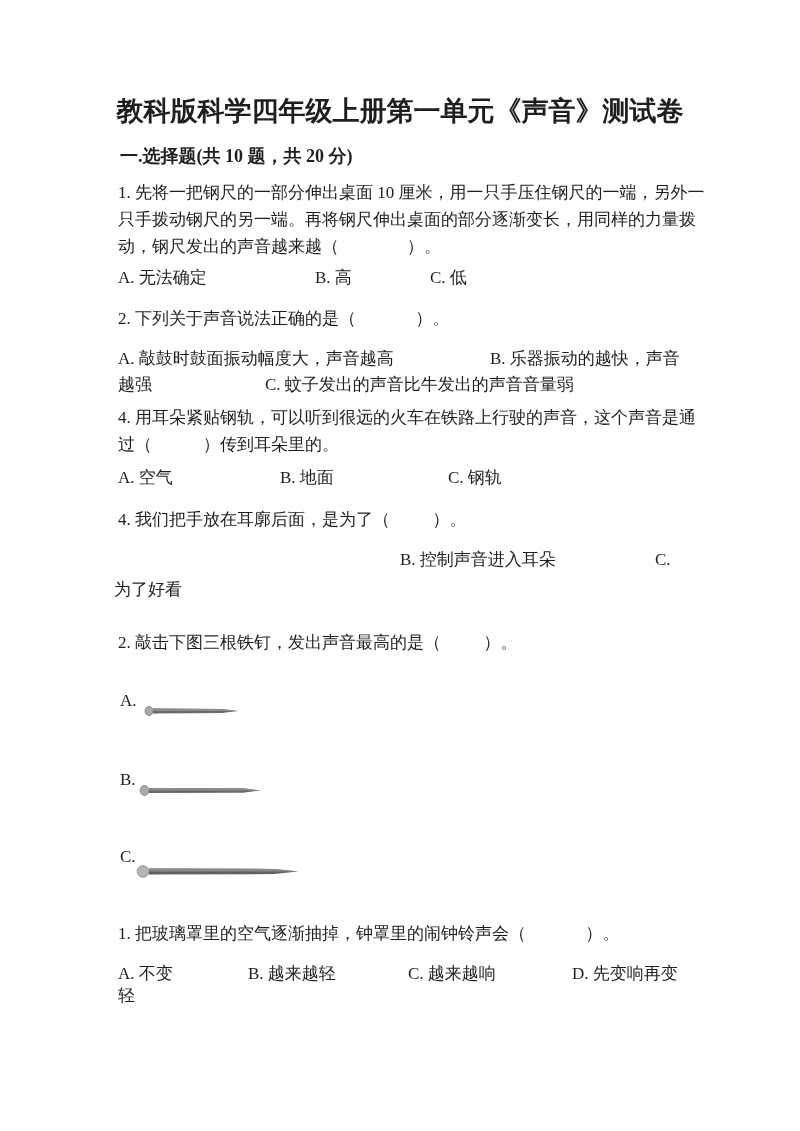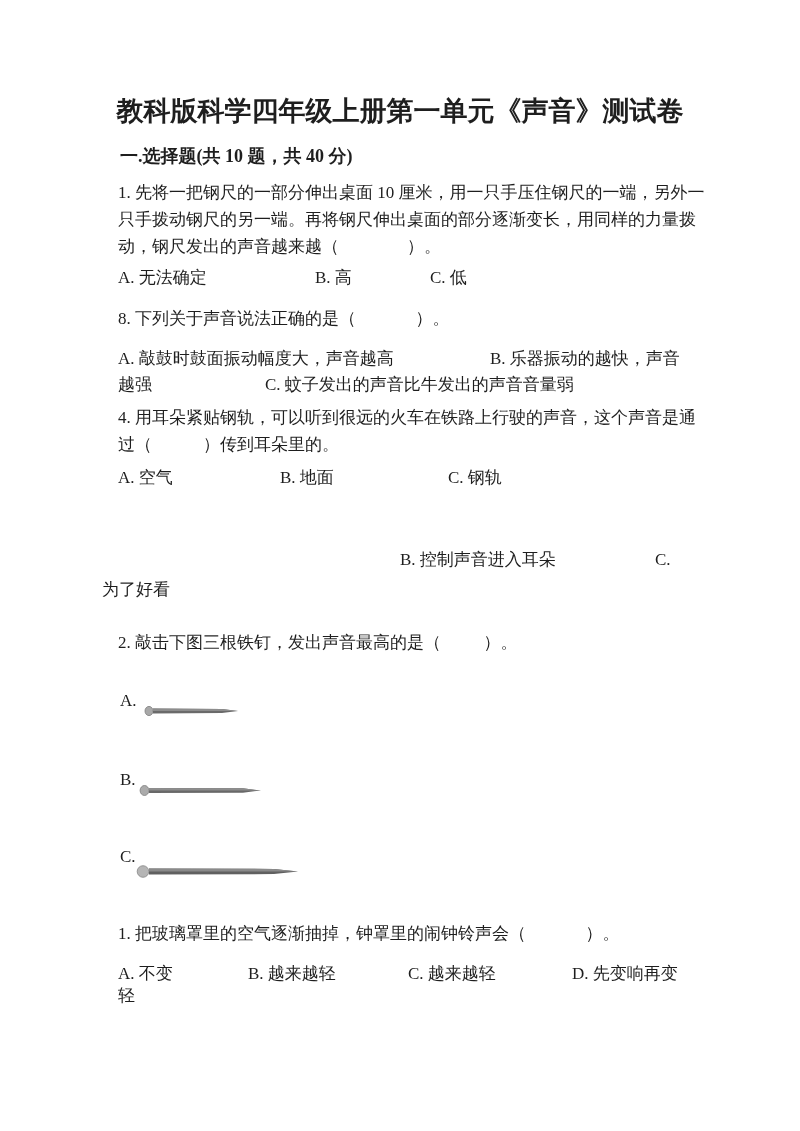--- a/index.html
+++ b/index.html
@@ -36,44 +36,45 @@
     position:absolute;
   }
 </style>
 </head>
 <body>
 
 <div class="page">
 
   <div class="title">教科版科学四年级上册第一单元《声音》测试卷</div>
 
-  <span class="t section" style="left:120px;top:146px">一.选择题(共 10 题，共 40 分)</span>
+  <span class="t section" style="left:120px;top:146px">一.选择题(共 10 题，共 20 分)</span>
 
   <span class="t" style="left:118px;top:182px">1. 先将一把钢尺的一部分伸出桌面 10 厘米，用一只手压住钢尺的一端，另外一</span>
   <span class="t" style="left:118px;top:236px">动，钢尺发出的声音越来越（                ）。</span>
   <span class="t" style="left:118px;top:209px">只手拨动钢尺的另一端。再将钢尺伸出桌面的部分逐渐变长，用同样的力量拨</span>
   <span class="t" style="left:118px;top:267px">A. 无法确定</span>
   <span class="t" style="left:315px;top:267px">B. 高</span>
   <span class="t" style="left:430px;top:267px">C. 低</span>
 
-  <span class="t" style="left:118px;top:308px">8. 下列关于声音说法正确的是（              ）。</span>
+  <span class="t" style="left:118px;top:308px">2. 下列关于声音说法正确的是（              ）。</span>
   <span class="t" style="left:490px;top:348px">B. 乐器振动的越快，声音</span>
   <span class="t" style="left:118px;top:348px">A. 敲鼓时鼓面振动幅度大，声音越高</span>
   <span class="t" style="left:118px;top:374px">越强</span>
   <span class="t" style="left:265px;top:374px">C. 蚊子发出的声音比牛发出的声音音量弱</span>
 
   <span class="t" style="left:118px;top:407px">4. 用耳朵紧贴钢轨，可以听到很远的火车在铁路上行驶的声音，这个声音是通</span>
   <span class="t" style="left:118px;top:434px">过（            ）传到耳朵里的。</span>
   <span class="t" style="left:118px;top:467px">A. 空气</span>
   <span class="t" style="left:280px;top:467px">B. 地面</span>
   <span class="t" style="left:448px;top:467px">C. 钢轨</span>
 
+  <span class="t" style="left:118px;top:509px">4. 我们把手放在耳廓后面，是为了（          ）。</span>
   <span class="t" style="left:400px;top:549px">B. 控制声音进入耳朵</span>
   <span class="t" style="left:655px;top:549px">C.</span>
-  <span class="t" style="left:102px;top:579px">为了好看</span>
+  <span class="t" style="left:114px;top:579px">为了好看</span>
 
   <span class="t" style="left:118px;top:632px">2. 敲击下图三根铁钉，发出声音最高的是（          ）。</span>
 
   <span class="t" style="left:120px;top:690px">A.</span>
   <svg class="nail" style="left:144px;top:705px" width="94" height="12" viewBox="0 0 94 12">
     <ellipse cx="5" cy="6" rx="4" ry="4.6" fill="#a8a8a8" stroke="#7c7c7c" stroke-width="0.8"></ellipse>
     <polygon points="9,3.6 78,4.0 94,6 78,8.0 9,8.4" fill="#6a6a6a"></polygon>
     <polygon points="9,3.6 78,4.0 94,6 9,5.9" fill="#8d8d8d"></polygon>
   </svg>
 
@@ -87,17 +88,17 @@
   <span class="t" style="left:120px;top:846px">C.</span>
   <svg class="nail" style="left:136px;top:864px" width="162" height="15" viewBox="0 0 162 15">
     <circle cx="7" cy="7.5" r="5.8" fill="#b5b5b5" stroke="#848484" stroke-width="0.8"></circle>
     <polygon points="13,4.4 138,4.9 162,7.5 138,10.1 13,10.6" fill="#606060"></polygon>
     <polygon points="13,4.4 138,4.9 162,7.5 13,7.4" fill="#8a8a8a"></polygon>
   </svg>
 
   <span class="t" style="left:118px;top:923px">1. 把玻璃罩里的空气逐渐抽掉，钟罩里的闹钟铃声会（              ）。</span>
   <span class="t" style="left:118px;top:963px">A. 不变</span>
   <span class="t" style="left:248px;top:963px">B. 越来越轻</span>
-  <span class="t" style="left:408px;top:963px">C. 越来越轻</span>
+  <span class="t" style="left:408px;top:963px">C. 越来越响</span>
   <span class="t" style="left:572px;top:963px">D. 先变响再变</span>
   <span class="t" style="left:118px;top:985px">轻</span>
 
 </div>
 
 </body></html>

